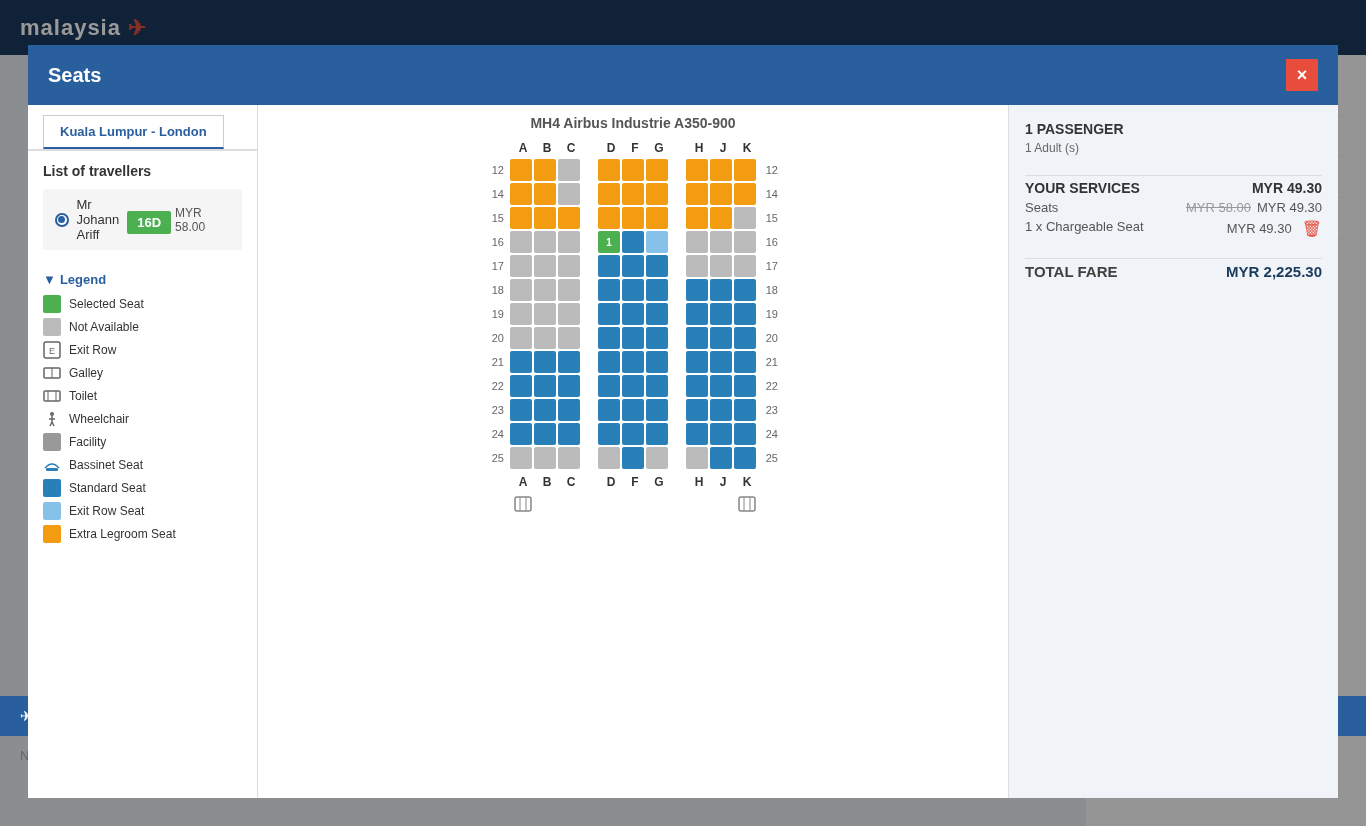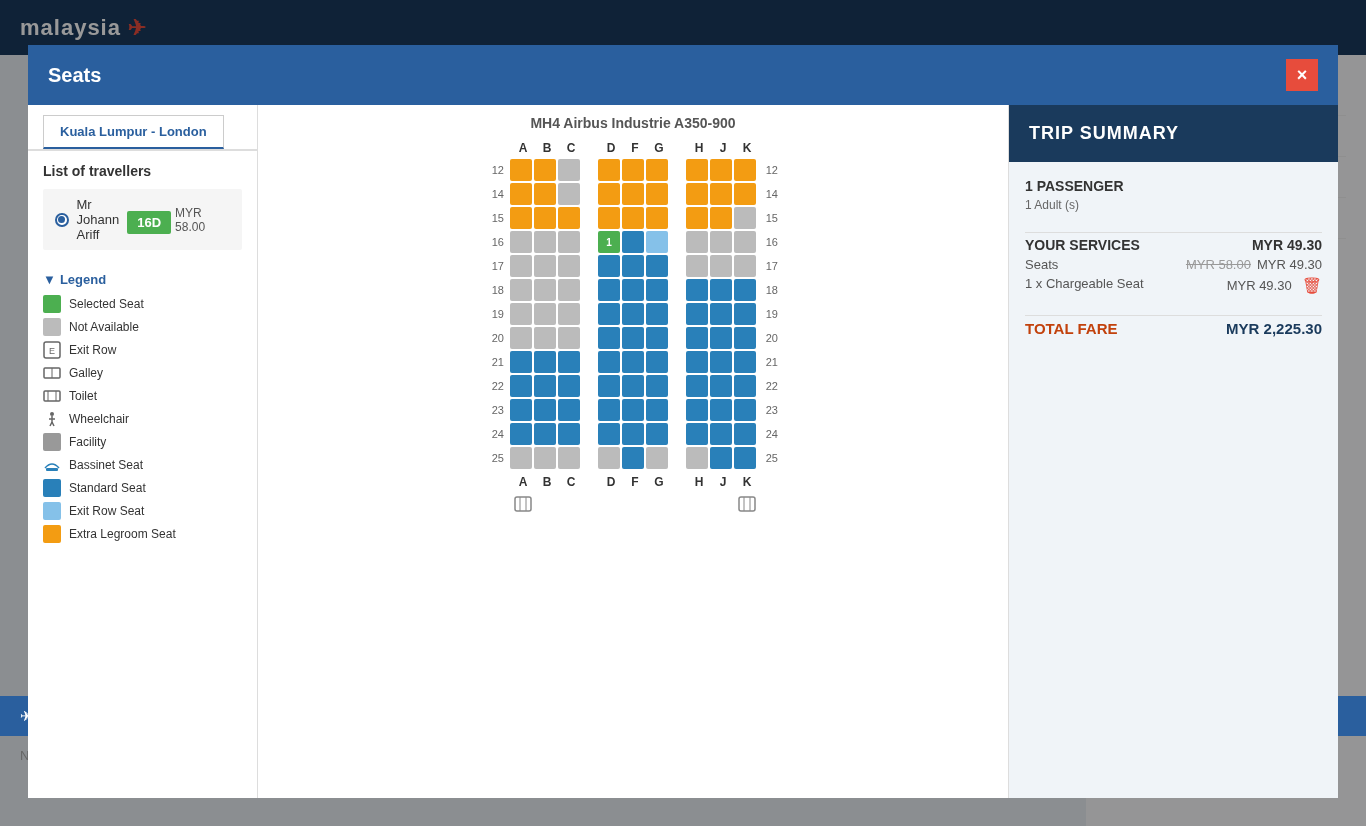--- a/index.html
+++ b/index.html
@@ -350,21 +350,21 @@
     }
 
     .summary-services-value {
       font-size: 13px;
       color: #555;
     }
 
     .total-label {
       font-size: 15px;
       font-weight: bold;
-      color: #c2410c;
+      color: #404040;
     }
 
     .total-value {
       font-size: 15px;
       font-weight: bold;
       color: #1a3a5c;
     }
 
     .confirm-btn {
       background: #e74c3c;
@@ -837,21 +837,20 @@
                 <rect x="2" y="3" width="16" height="14" rx="2" fill="none" stroke="#888" stroke-width="1.5"></rect>
                 <line x1="7" y1="3" x2="7" y2="17" stroke="#888" stroke-width="1"></line>
                 <line x1="13" y1="3" x2="13" y2="17" stroke="#888" stroke-width="1"></line>
               </svg>
           </div>
         </div>
       </div>
     </div>
 
     <div class="right-panel">
-      <div class="trip-summary-header">TRIP SUMMARY</div>
 
       <div class="trip-summary-body">
 
         <div class="summary-section">
           <div class="summary-row">
             <span class="summary-label">1 PASSENGER</span>
           </div>
           <div class="summary-row">
             <span class="summary-sub">1 Adult (s)</span>
           </div>

